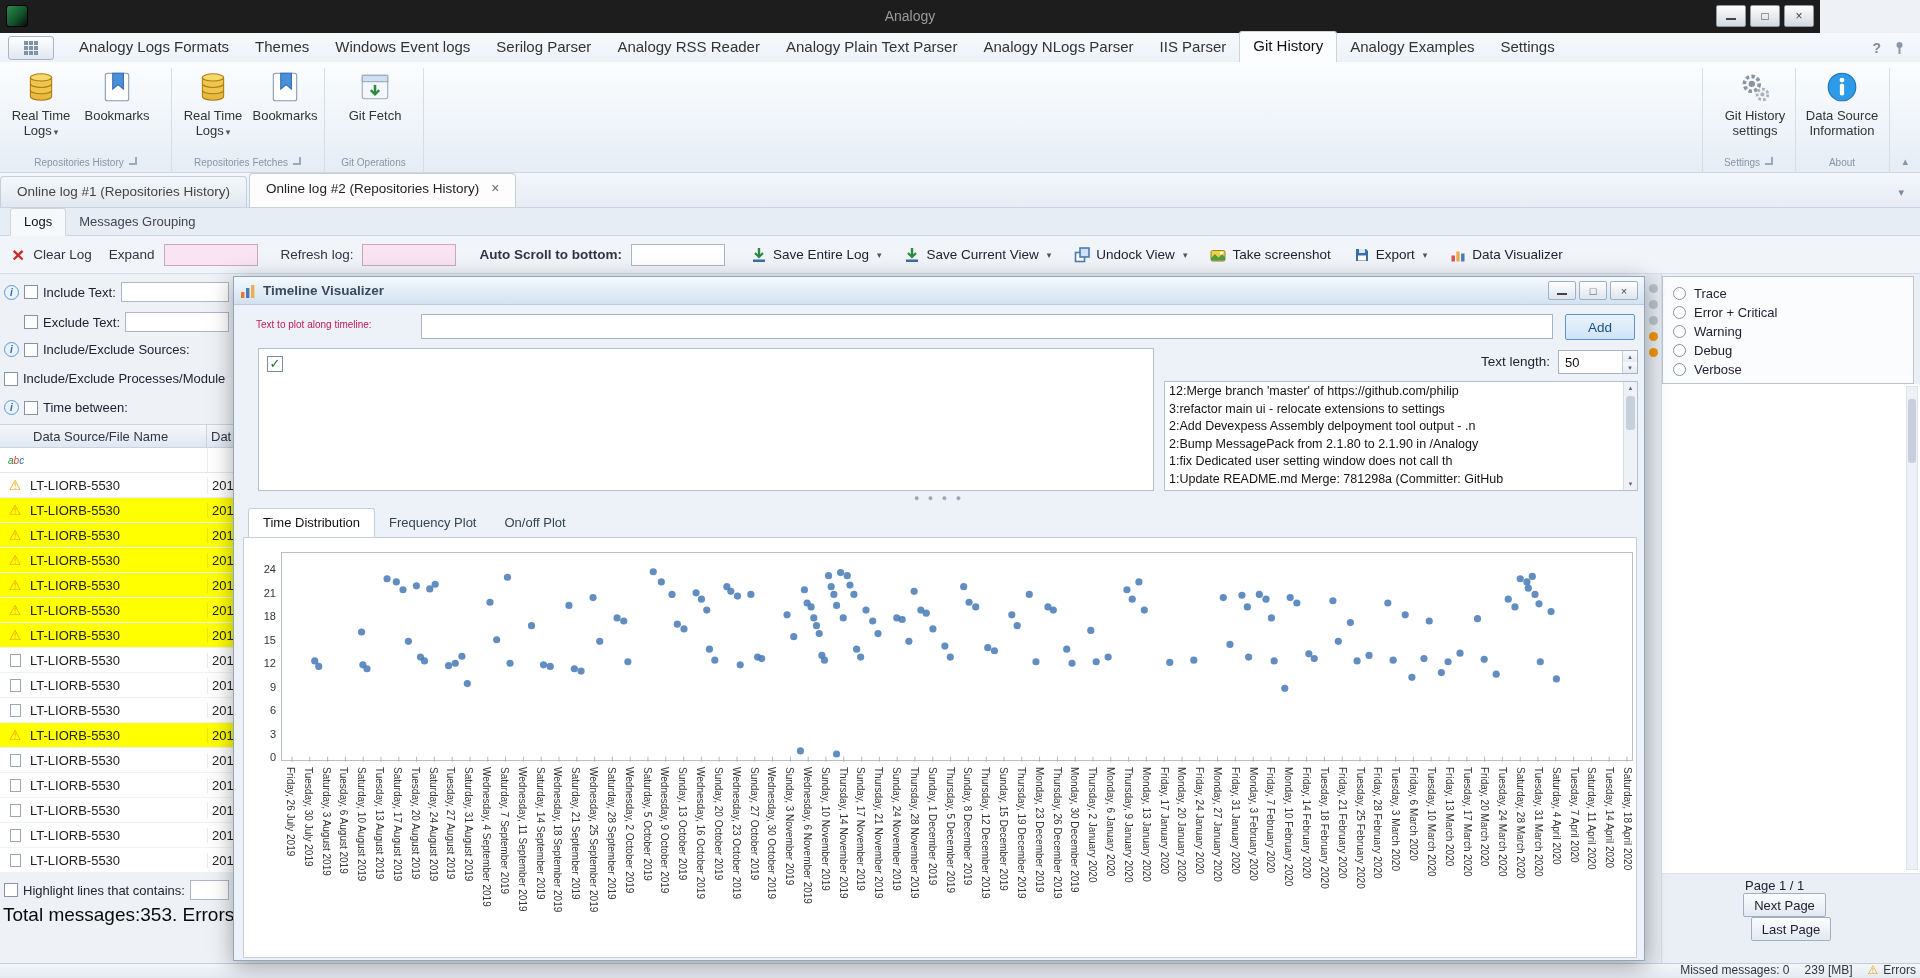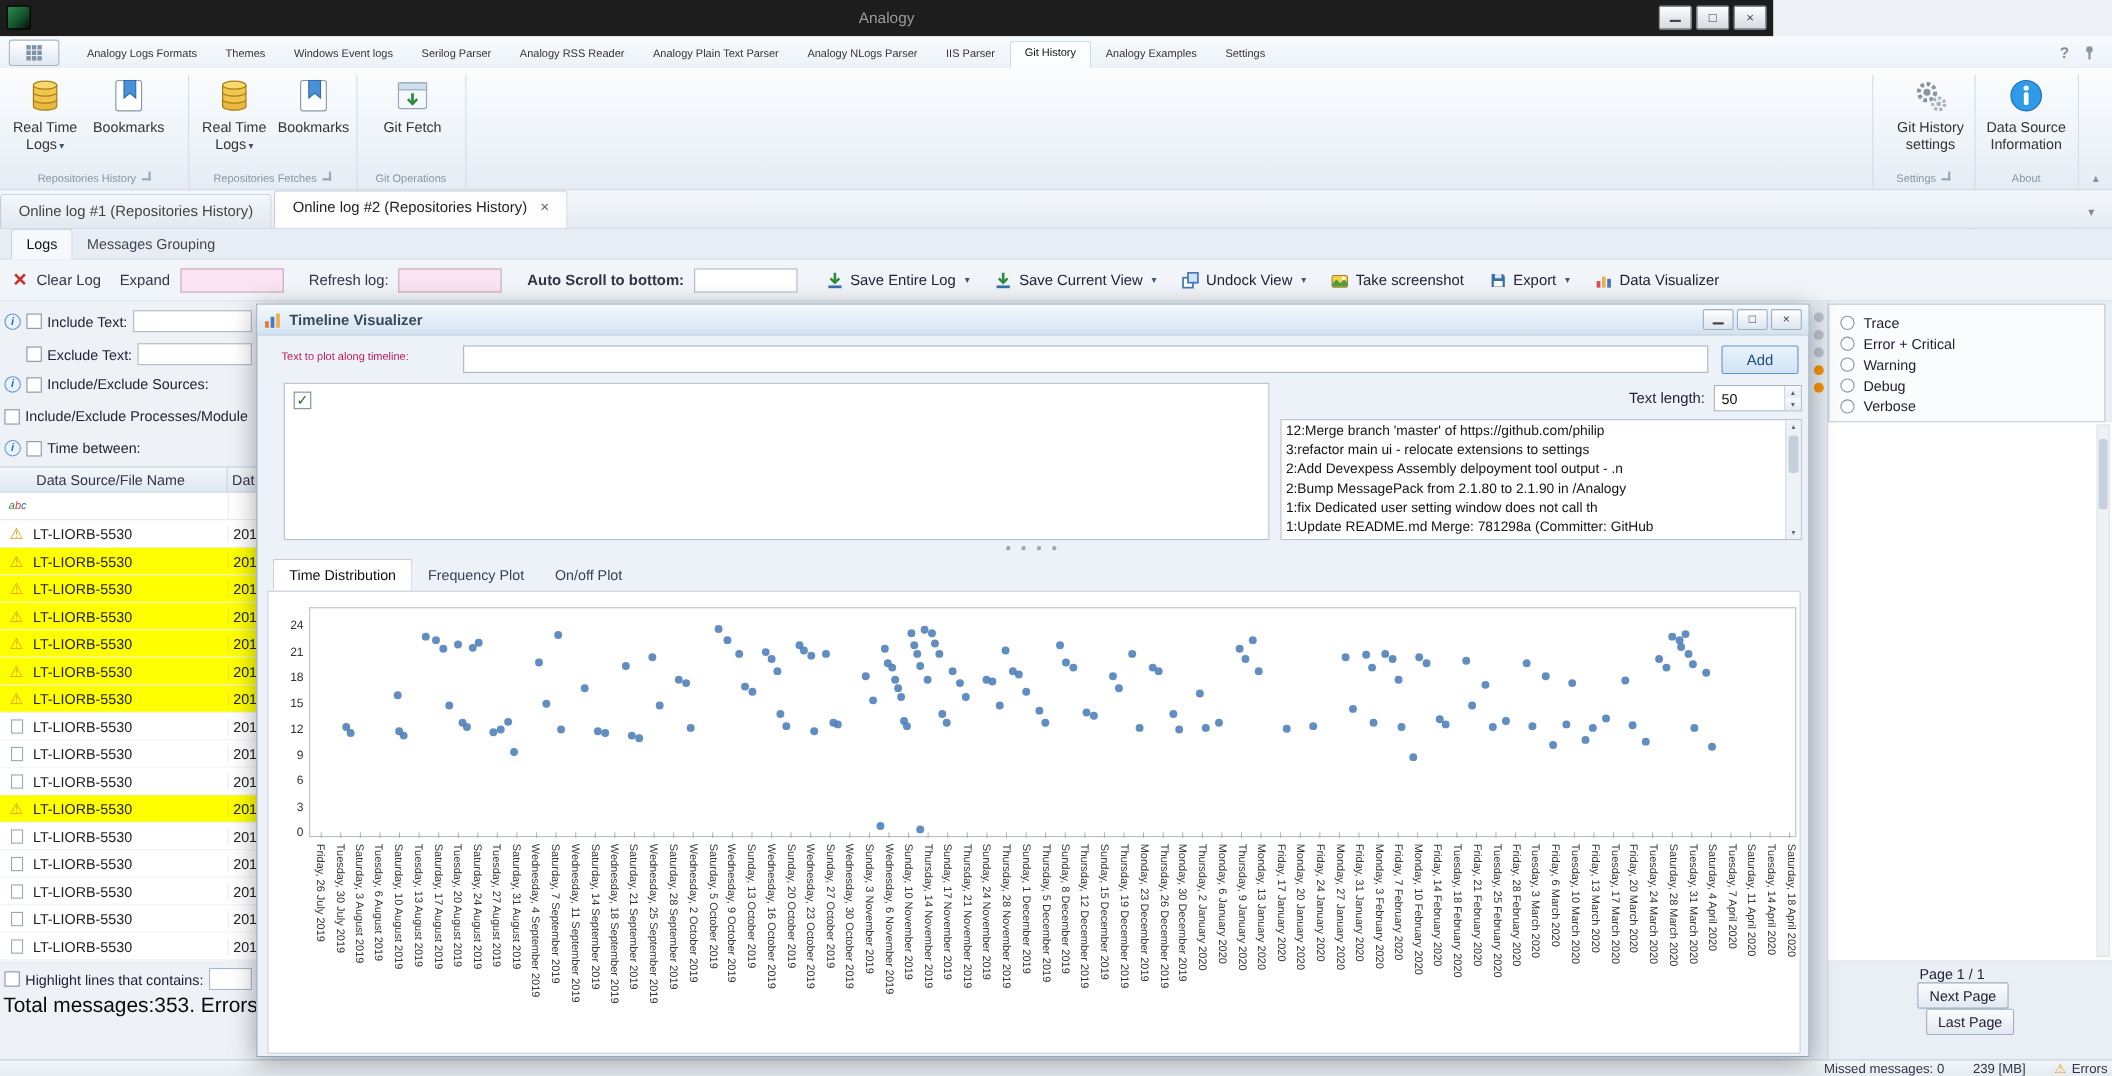--- a/index.html
+++ b/index.html
@@ -2,30 +2,30 @@
 <html><head>
 <meta charset="utf-8">
 <style>
 *{margin:0;padding:0;box-sizing:border-box;}
 html,body{width:1920px;height:978px;}
 body{position:relative;font-family:"Liberation Sans","DejaVu Sans",sans-serif;font-size:13px;color:#333;background:#eef2f7;overflow:hidden;}
 input{font-family:inherit;font-size:13px;outline:none;}
 svg{display:block;}
 
 
-#titlebar{position:absolute;left:0;top:0;width:1612px;height:33px;background:#1d1d1d;}
+#titlebar{position:absolute;left:0;top:0;width:1820px;height:33px;background:#1d1d1d;}
 #app-icon{position:absolute;left:6px;top:5px;width:22px;height:22px;background:linear-gradient(135deg,#2d8a4e 0%,#114f28 60%,#0a0a0a 100%);border-radius:3px;border:1px solid #000;}
 #window-title{position:absolute;left:0;right:0;top:8px;text-align:center;color:#9a9a9a;font-size:14px;}
 #win-controls{position:absolute;right: 6px;top:5px;display:flex;gap:4px;}
 .winbtn{width:30px;height:22px;background:linear-gradient(#fdfdfd,#d4dae0);border:1px solid #8f99a3;border-radius:2px;display:flex;align-items:center;justify-content:center;font-size:12px;color:#444;}
 .glyph-min{display:inline-block;width:10px;border-bottom:2px solid #444;height:8px;}
 
 #ribbon-tabs{position:absolute;top:33px;left:0;width:1920px;height:29px;background:linear-gradient(#f7fafd,#edf2f8);display:flex;align-items:flex-end;padding-left:8px;}
 #app-menu-btn{width:46px;height:24px;margin:0 12px 2px 0;background:linear-gradient(#ffffff,#dfe7f0);border:1px solid #a8b6c4;border-radius:3px;display:flex;align-items:center;justify-content:center;}
-.rtab{padding:5px 13px 7px;color:#333;font-size:10px;white-space:nowrap;margin-top:24px;}
+.rtab{padding:5px 13px 7px;color:#333;font-size:15px;white-space:nowrap;margin-top:24px;}
 .rtab.active{background:#fbfdfe;border:1px solid #c8d4e0;border-bottom:none;border-radius:3px 3px 0 0;color:#111;padding-bottom:8px;}
 #ribbon-tab-right{margin-left:auto;display:flex;gap:12px;margin-right:14px;align-items:center;color:#8a97a5;padding-bottom:6px;}
 #help-q{font-weight:bold;color:#7e8b99;font-size:14px;}
 
 #ribbon-body{position:absolute;top:62px;left:0;width:1920px;height:111px;background:linear-gradient(#fbfdfe,#eef3f9 65%,#e5ecf4);border-bottom:1px solid #ccd6e2;}
 .gsep{position:absolute;top:6px;height:158px;width:1px;background:#d4dde8;}
 .gcaption{position:absolute;bottom:4px;text-align:center;color:#8795a6;font-size:10px;white-space:nowrap;}
 .launcher{display:inline-block;width:8px;height:8px;border-right:2px solid #9aa8b8;border-bottom:2px solid #9aa8b8;margin-left:5px;vertical-align:1px;}
 .bigbtn{position:absolute;top:5px;width:70px;display:flex;flex-direction:column;align-items:center;border-radius:3px;}
 .bigbtn .bicon{margin-top:3px;width:34px;height:34px;}
@@ -76,21 +76,21 @@
 .marker{position:absolute;left:4px;width:9px;height:9px;border-radius:50%;}
 #level-panel{position:absolute;left:17px;top:2px;width:252px;height:108px;background:#fbfcfe;border:1px solid #b9c5d2;padding:7px 0 0 10px;}
 .lrow{display:flex;align-items:center;gap:8px;height:19px;font-size:13px;color:#223;}
 .radio{width:13px;height:13px;border-radius:50%;border:1px solid #8494a6;background:#fff;flex:none;}
 #right-content{position:absolute;left:17px;top:110px;width:258px;height:490px;background:#fff;border-bottom:1px solid #dde3ea;}
 #right-scroll{position:absolute;right:2px;top:2px;width:12px;height:484px;background:#eef1f5;border:1px solid #dde3ea;}
 #right-thumb{position:absolute;left:1px;top:12px;width:8px;height:64px;background:#c6d0dc;border-radius:3px;}
 #paging{position:absolute;left:17px;top:604px;width:258px;display:flex;align-items:center;font-size:13px;color:#223;flex-direction:column;}
 .pagebtn{height:24px;padding:3px 10px;background:linear-gradient(#fbfcfd,#e2e9f1);border:1px solid #9fb0c2;border-radius:2px;font-size:13px;color:#223;white-space:nowrap;}
 
-#statusbar{position:absolute;left:0;top:963px;width:1920px;height:15px;background:linear-gradient(#f4f7fa,#e3eaf1);border-top:1px solid #c3cedb;display:flex;align-items:center;justify-content:flex-end;gap:26px;font-size:12px;color:#334;padding-right:4px;line-height:13px;}
+#statusbar{position:absolute;left:0;top:963px;width:1920px;height:15px;background:linear-gradient(#f4f7fa,#e3eaf1);border-top:1px solid #c3cedb;display:flex;align-items:flex-start;justify-content:flex-end;gap:15px;font-size:12px;color:#334;padding-right:4px;line-height:13px;}
 #statusbar .warn-glyph{font-size:12px;}
 
 #viswin{position:absolute;left:233px;top:276px;width:1412px;height:685px;background:#edf2f8;border:1px solid #8fa6bd;box-shadow:0 5px 22px rgba(0,0,0,.35);}
 #vis-title{height:28px;background:linear-gradient(#f4f9fd,#d3e2f1);border-bottom:1px solid #b9c9da;display:flex;align-items:center;padding:0 6px;}
 #vis-title .vtext{font-weight:bold;color:#39activer4a5c;color:#3a4a5c;font-size:13.5px;margin-left:7px;}
 #vis-controls{margin-left:auto;display:flex;}
 .vis-btn{width:28px;height:19px;background:linear-gradient(#fff,#dde5ee);border:1px solid #9fb0c2;border-radius:2px;display:flex;align-items:center;justify-content:center;font-size:11px;color:#445;margin-left:3px;}
 #plot-label{position:absolute;left:22px;top:42px;font-size:10px;color:#be185d;}
 #plot-input{position:absolute;left:187px;top:37px;width:1132px;height:25px;border:1px solid #a6b4c4;background:#fff;padding:0 5px;}
 #add-btn{position:absolute;left:1331px;top:37px;width:70px;height:26px;background:linear-gradient(#eaf3fc,#cfe3f6);border:1px solid #5b96cf;border-radius:2px;font-size:13.5px;color:#1c4f82;display:flex;align-items:center;justify-content:center;}

